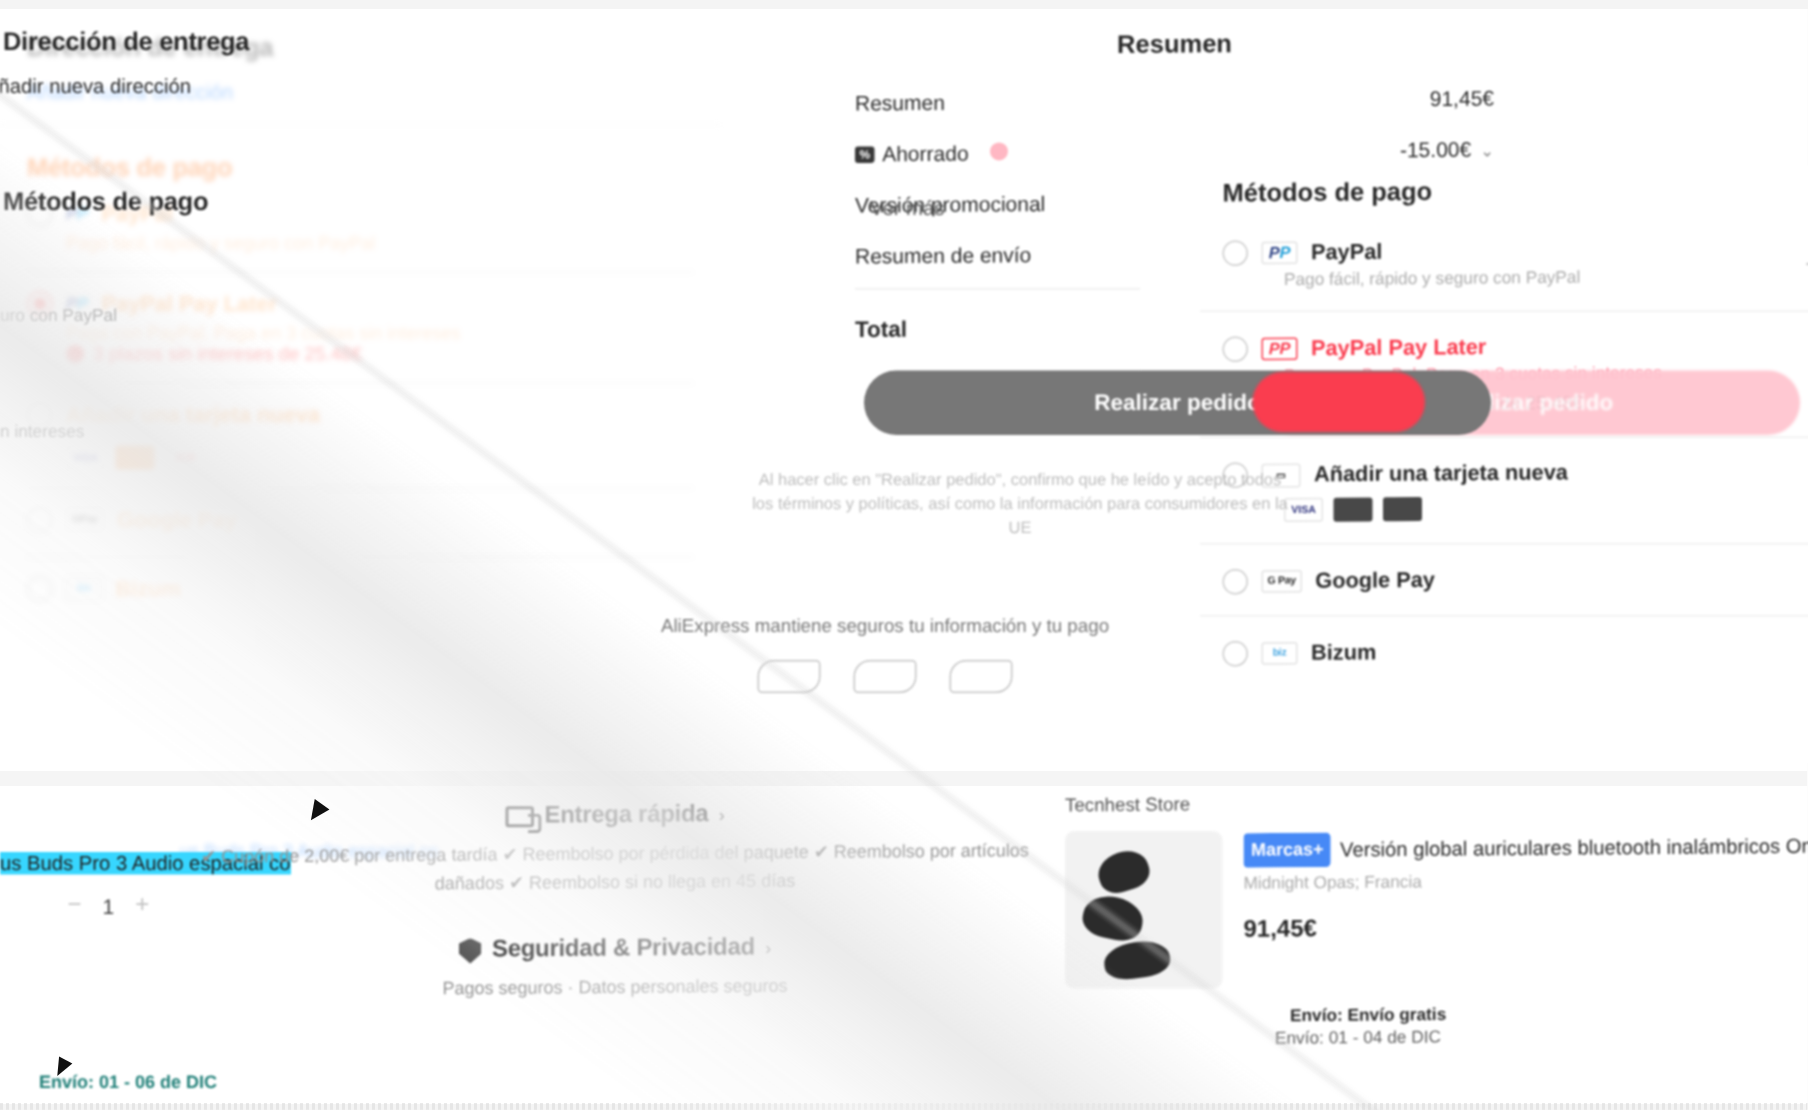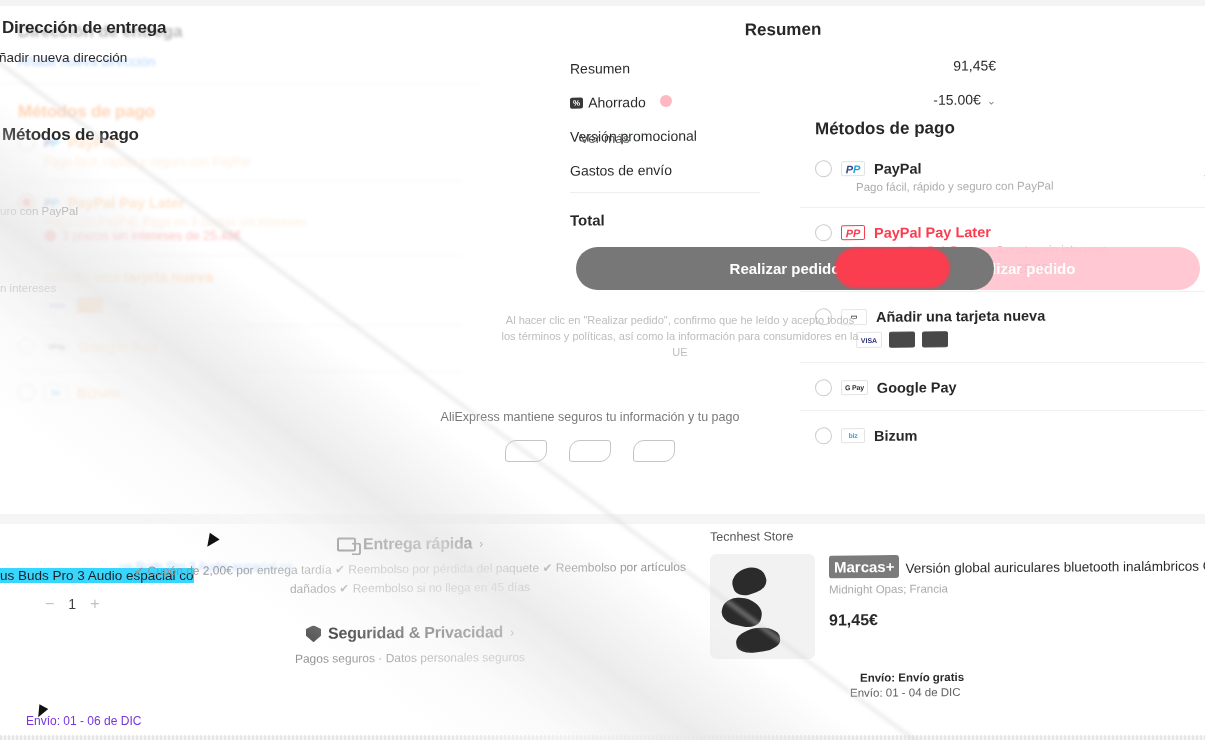--- a/index.html
+++ b/index.html
@@ -193,33 +193,33 @@
   .prod { display:flex; gap:14px; padding: 0 10px;}
   .prod-img {
     width:105px; height:105px; background:#f2f2f2; border-radius:6px; flex:none;
     position:relative; overflow:hidden;
   }
   .earbud {
     position:absolute; background:#1d1d1d; border-radius:50% 50% 40% 40%;
   }
   .prod-info { flex:1; min-width:0; }
   .badge-brand {
-    display:inline-block; background:#737373; color:#fff; font-size:15px;
+    display:inline-block; background:#3b82f6; color:#fff; font-size:12px;
     font-weight:bold; border-radius:3px; padding:2px 5px; margin-right:6px;
     vertical-align:1px;
   }
   .prod-title { font-size:13.5px; line-height:19px; white-space:nowrap; overflow:hidden;}
   .prod-variant { font-size:11.5px; color:#a5a5a5; margin-top:5px;}
   .prod-price { font-size:16px; font-weight:bold; margin-top:16px;}
   .qty { display:flex; align-items:center; gap:14px; margin-top:12px; color:#bdbdbd;}
   .qty .q-btn { font-size:16px; }
   .qty .q-val { font-size:14px; color:#333; }
   .ship-line { font-size:11.5px; margin-top:12px; padding-left:10px;}
   .ship-strong { font-weight:bold; }
-  .green { color:#6d28d9; font-weight:normal; }
+  .green { color:#0f766e; font-weight:bold; }
 
   
   #svc { position:absolute; left: 130px; top: 535px; width: 560px; z-index:39; text-align:center;}
   .svc-head { display:flex; align-items:center; justify-content:center; gap:7px;
               font-size:16px; font-weight:bold; letter-spacing:-0.2px; }
   .svc-body { font-size:12px; color:#8d8d8d; line-height:19px; margin-top:7px;}
   .svc-arrow { font-size:12px; color:#444; font-weight:normal;}
   .shield {
     width:15px; height:17px; background:#2b2b2b;
     clip-path: polygon(50% 0, 100% 22%, 100% 62%, 50% 100%, 0 62%, 0 22%);
@@ -358,21 +358,21 @@
       </div>
 
       <div class="s-row skewrow">
         <span class="lbl">Versión promocional</span>
         <span class="val">
           <span>Escribe el código aquí</span><span class="chev">⌄</span>
         </span>
       </div>
 
       <div class="s-row skewrow">
-        <span class="lbl">Gastos de envío</span>
+        <span class="lbl">Resumen de envío</span>
         <span class="val">Gratis</span>
       </div>
 
       <div class="hr-sum"></div>
 
       <div class="total-row skewrow">
         <span class="total-lbl">Total</span>
         <span class="total-val">76,45€</span>
       </div>
     </div>

